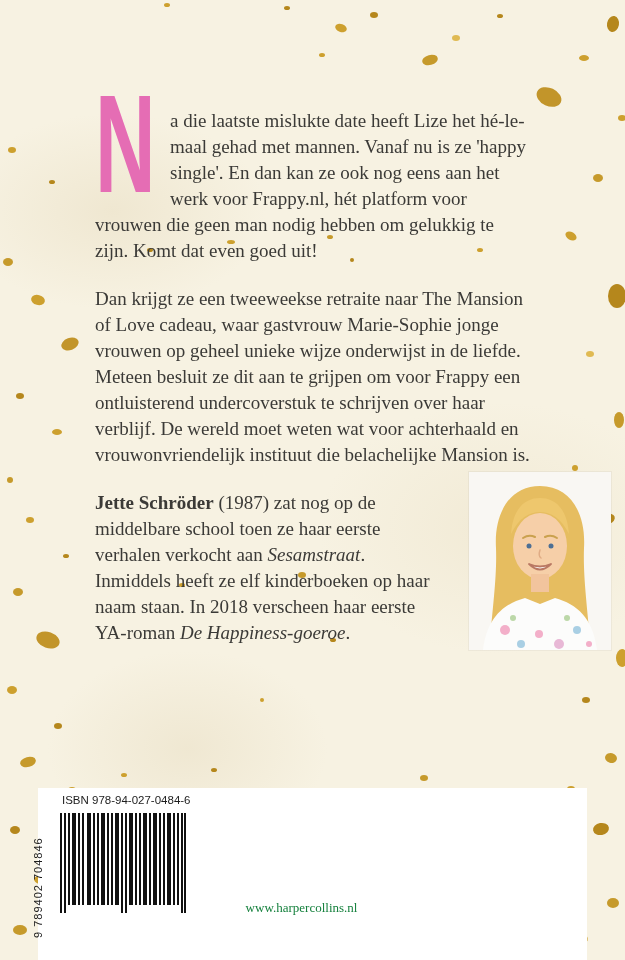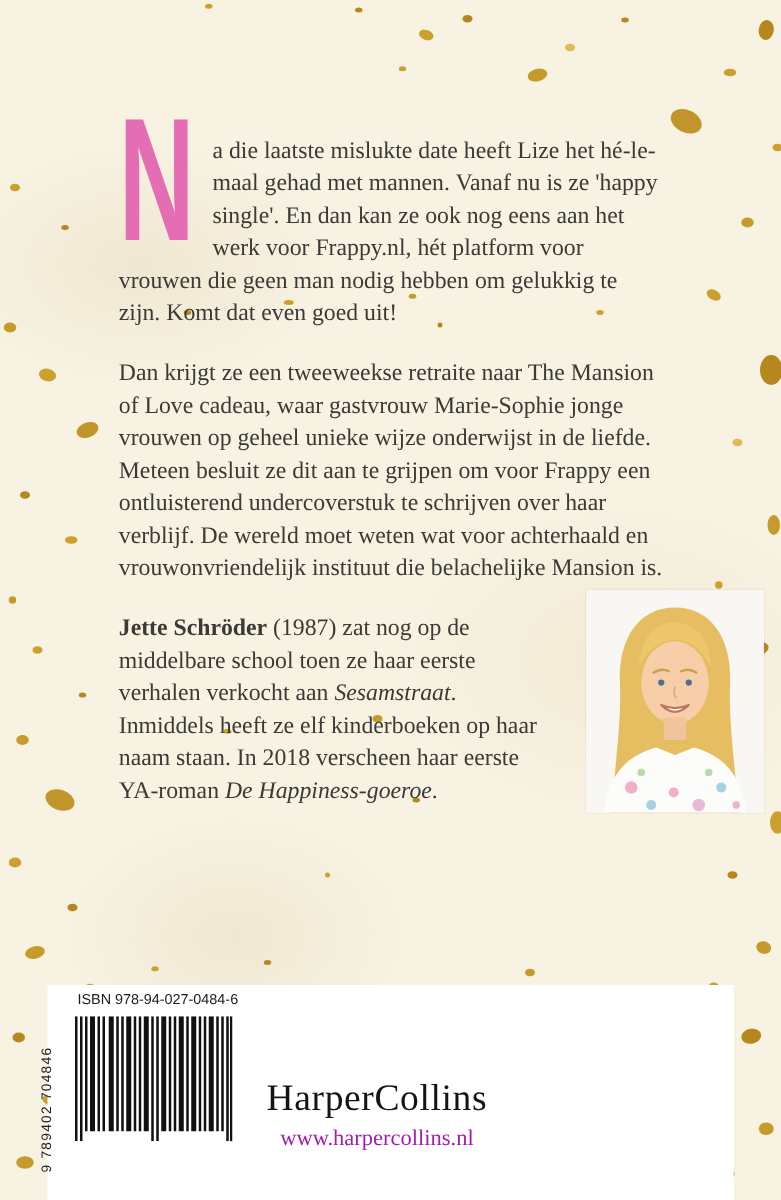--- a/index.html
+++ b/index.html
@@ -47,21 +47,21 @@
     white-space:nowrap;
     font-family:"Liberation Sans", sans-serif;font-size:11px;letter-spacing:1px;color:#1c1c1c;
   }
   .publisher{
     position:absolute;left:48%;top:74px;transform:translateX(-50%);
     font-family:"Liberation Serif", serif;font-size:30px;color:#141414;letter-spacing:.5px;
     white-space:nowrap;
   }
   .website{
     position:absolute;left:48%;top:112px;transform:translateX(-50%);
-    font-family:"Liberation Serif", serif;font-size:18px;color:#a21caf;white-space:nowrap;
+    font-family:"Liberation Serif", serif;font-size:13px;color:#15803d;white-space:nowrap;
   }
 </style>
 </head>
 <body>
 
 <div class="page">
 
   <svg class="flecks" viewBox="0 0 625 960" aria-hidden="true">
     <ellipse cx="341" cy="28" rx="6" ry="4" fill="#cda02e" transform="rotate(20 341 28)"></ellipse>
     <ellipse cx="374" cy="15" rx="4" ry="3" fill="#b5871c"></ellipse>
@@ -204,17 +204,16 @@
         <rect x="107" y="0" width="4" height="92"></rect>
           <rect x="113" y="0" width="2" height="92"></rect>
         <rect x="117" y="0" width="2" height="92"></rect>
         <rect x="121" y="0" width="2" height="100"></rect>
           <rect x="124" y="0" width="2" height="100"></rect>
       </g>
     </svg>
 
     <div class="barcode-digits">9 789402 704846</div>
 
-    <div class="publisher">HarperCollins</div>
     <div class="website">www.harpercollins.nl</div>
   </div>
 
 </div>
 
 </body></html>

